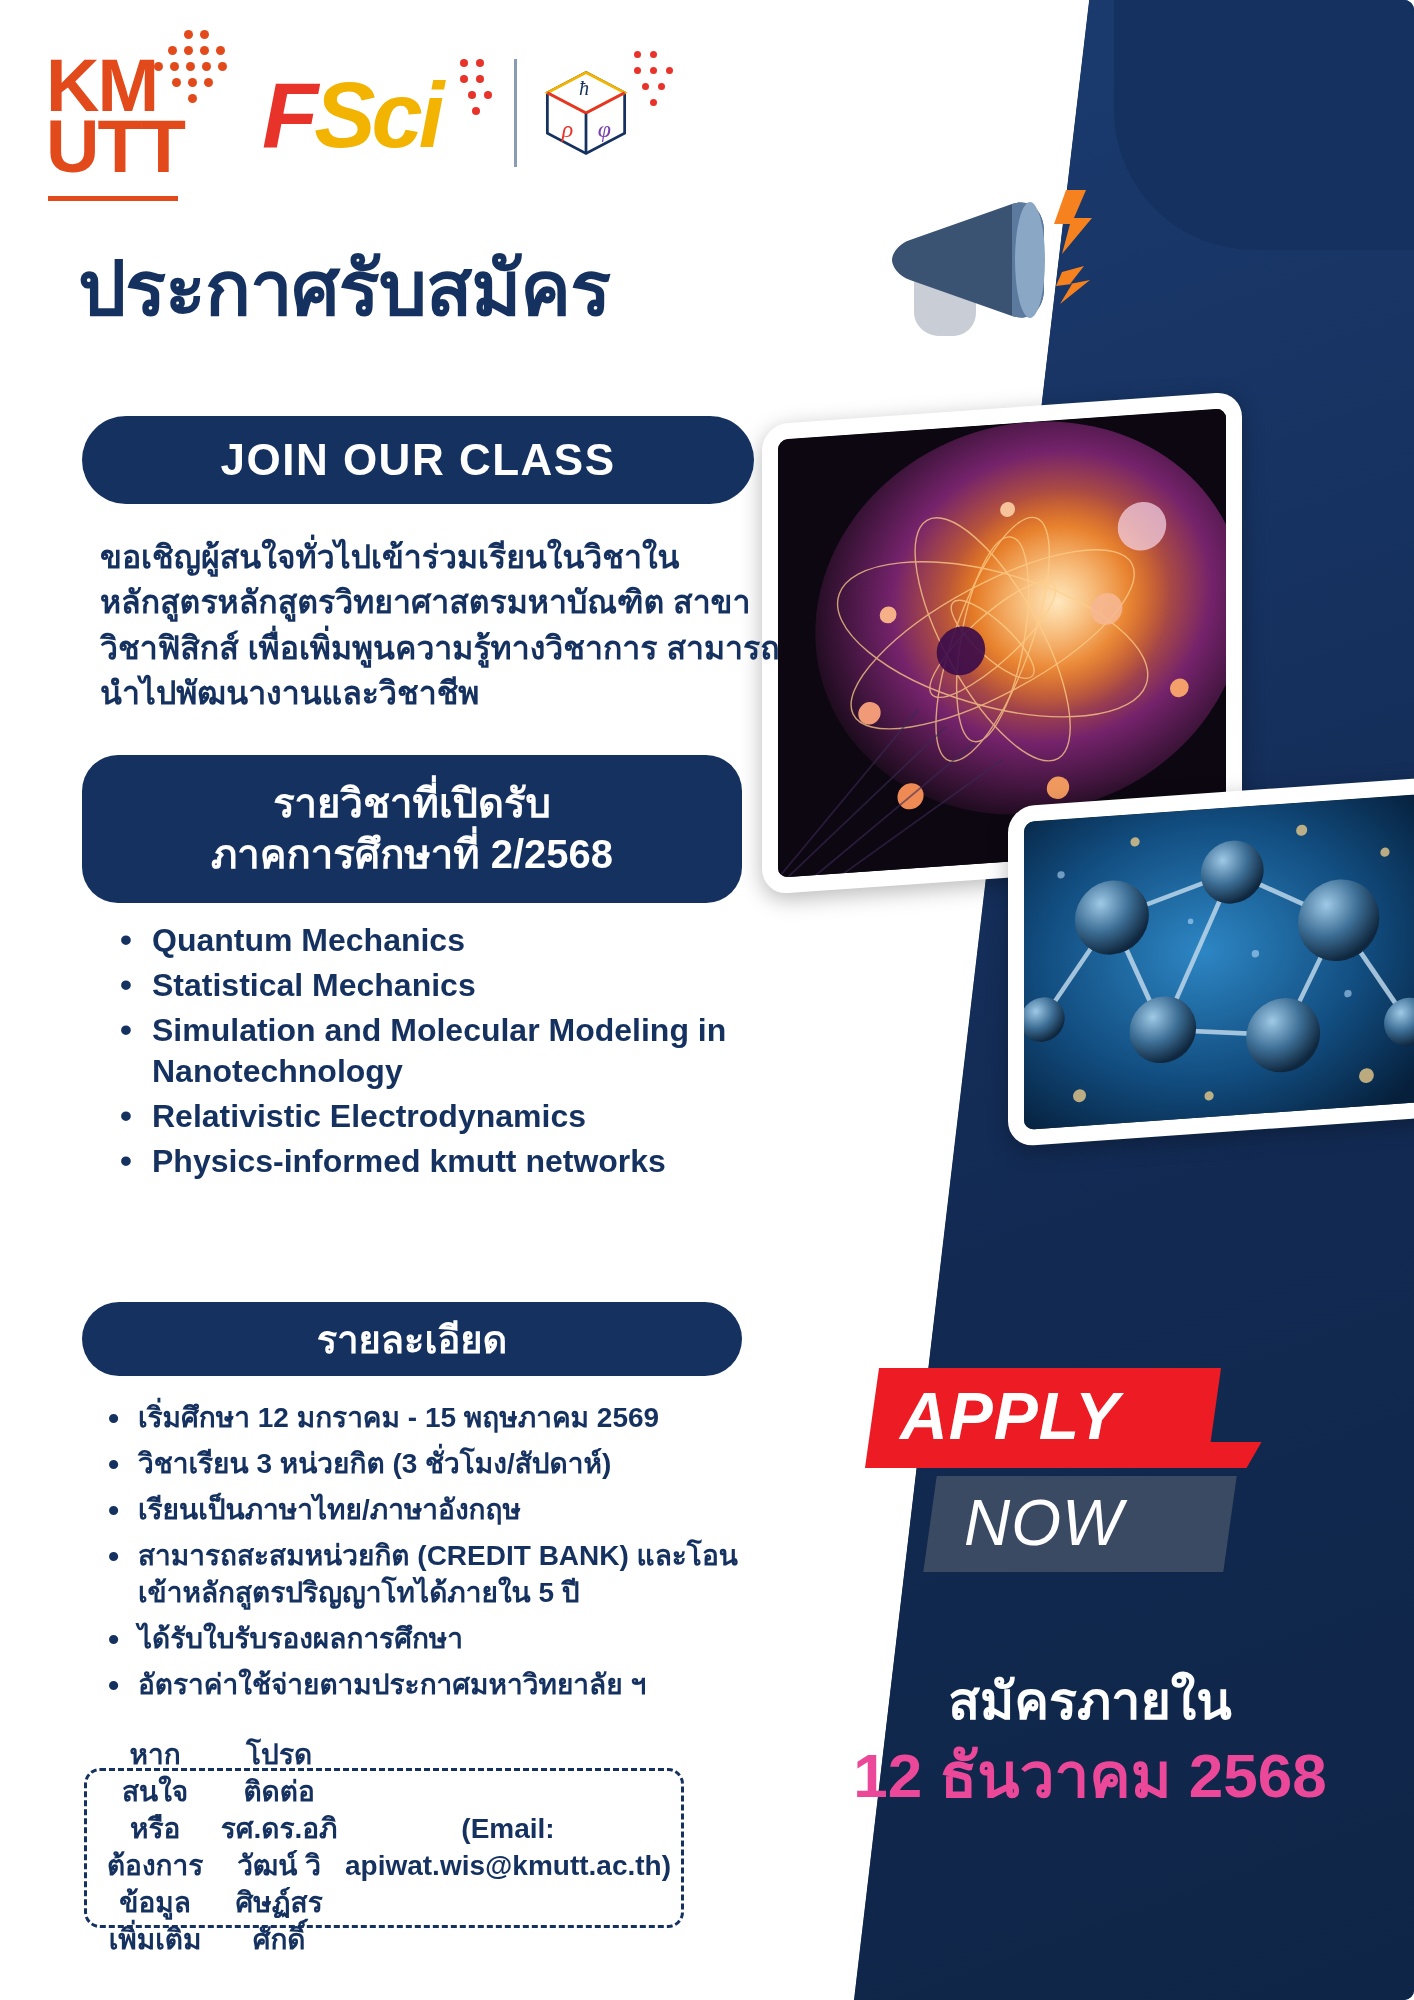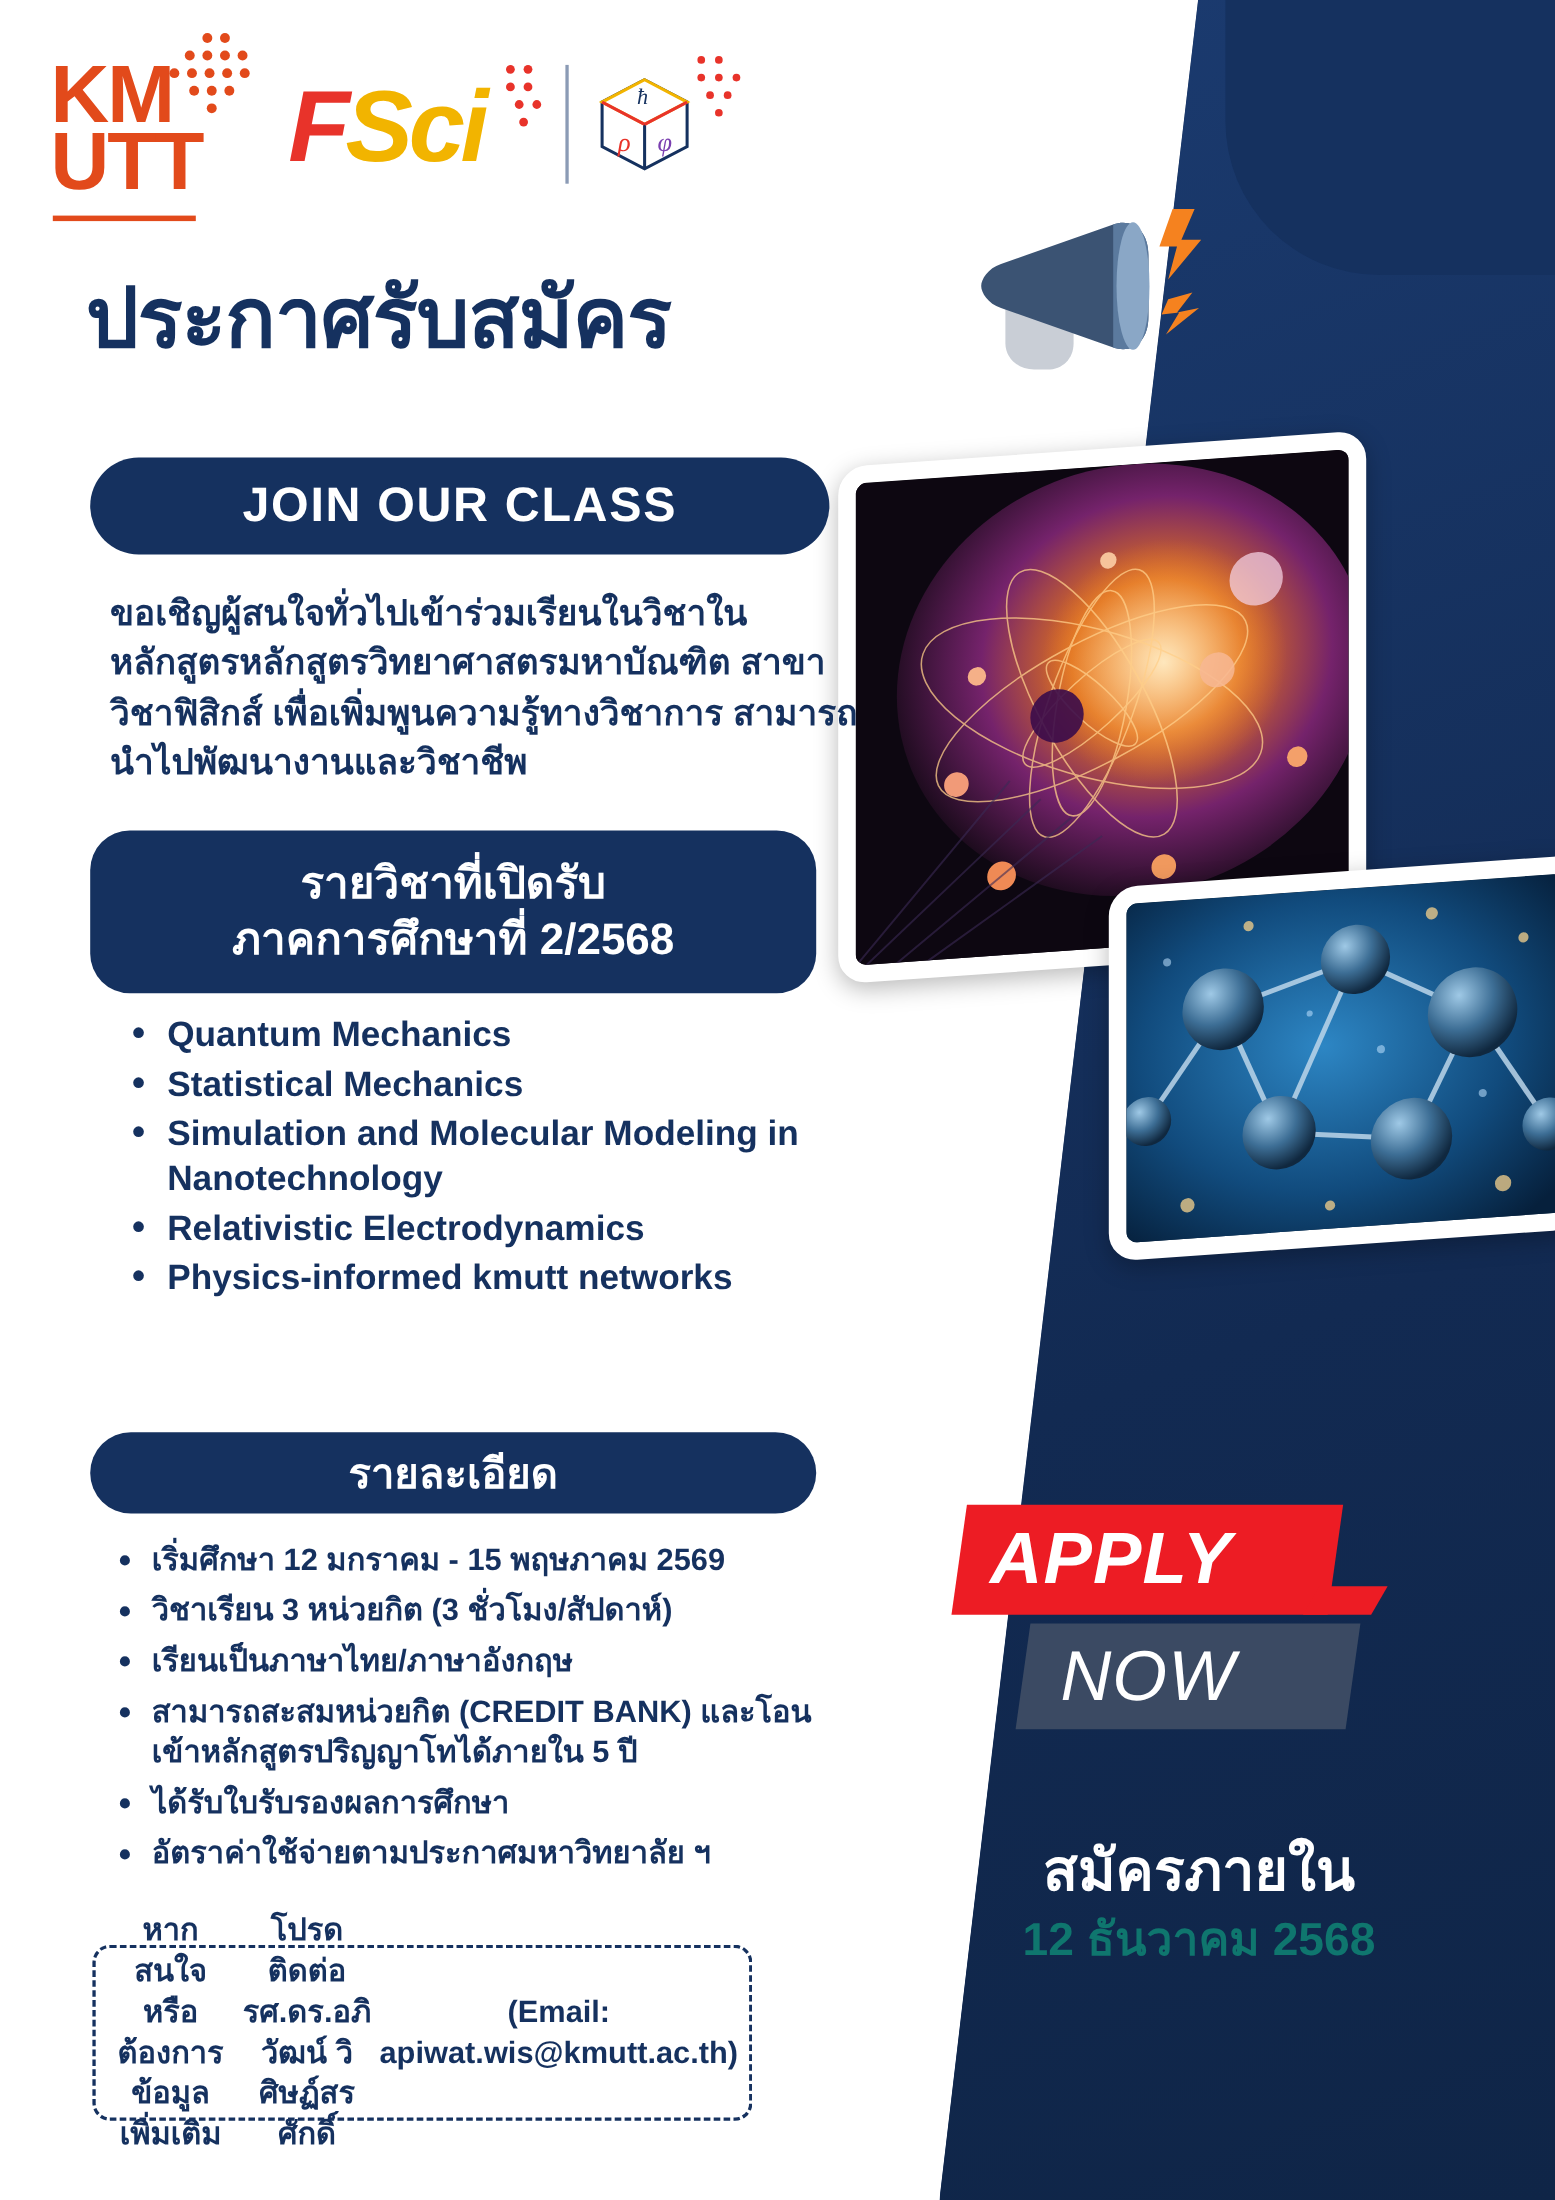--- a/index.html
+++ b/index.html
@@ -12,20 +12,21 @@
     overflow: hidden;
     position: relative;
   }
 
   .poster {
     position: relative;
     width: 1414px;
     height: 2000px;
     background: #ffffff;
     overflow: hidden;
+    border-radius: 10px;
   }
 
   
   .navy-panel {
     position: absolute;
     right: 0;
     top: 0;
     width: 560px;
     height: 2000px;
     background: #15315f;
@@ -403,23 +404,23 @@
     text-align: center;
     z-index: 14;
   }
   .deadline-line1 {
     font-size: 52px;
     font-weight: 700;
     color: #ffffff;
     line-height: 1.3;
   }
   .deadline-line2 {
-    font-size: 42px;
-    font-weight: 700;
-    color: #0f766e;
+    font-size: 62px;
+    font-weight: 700;
+    color: #ec4899;
     line-height: 1.3;
   }
 </style>
 </head>
 <body>
 
 <div class="poster">
 
   <div class="navy-panel">
     <div class="navy-panel-inner"></div>

